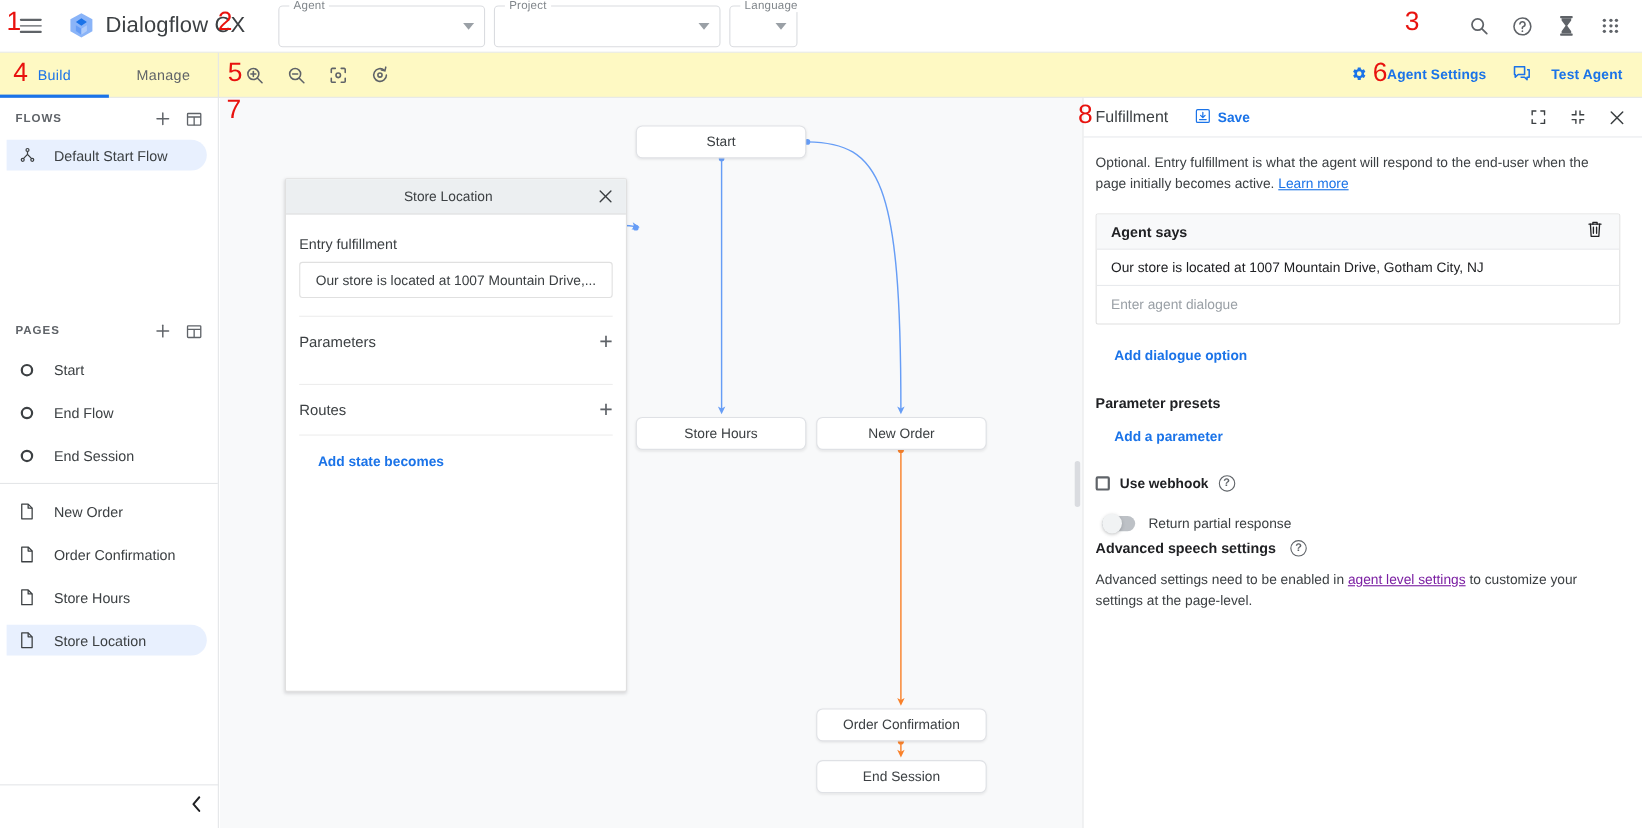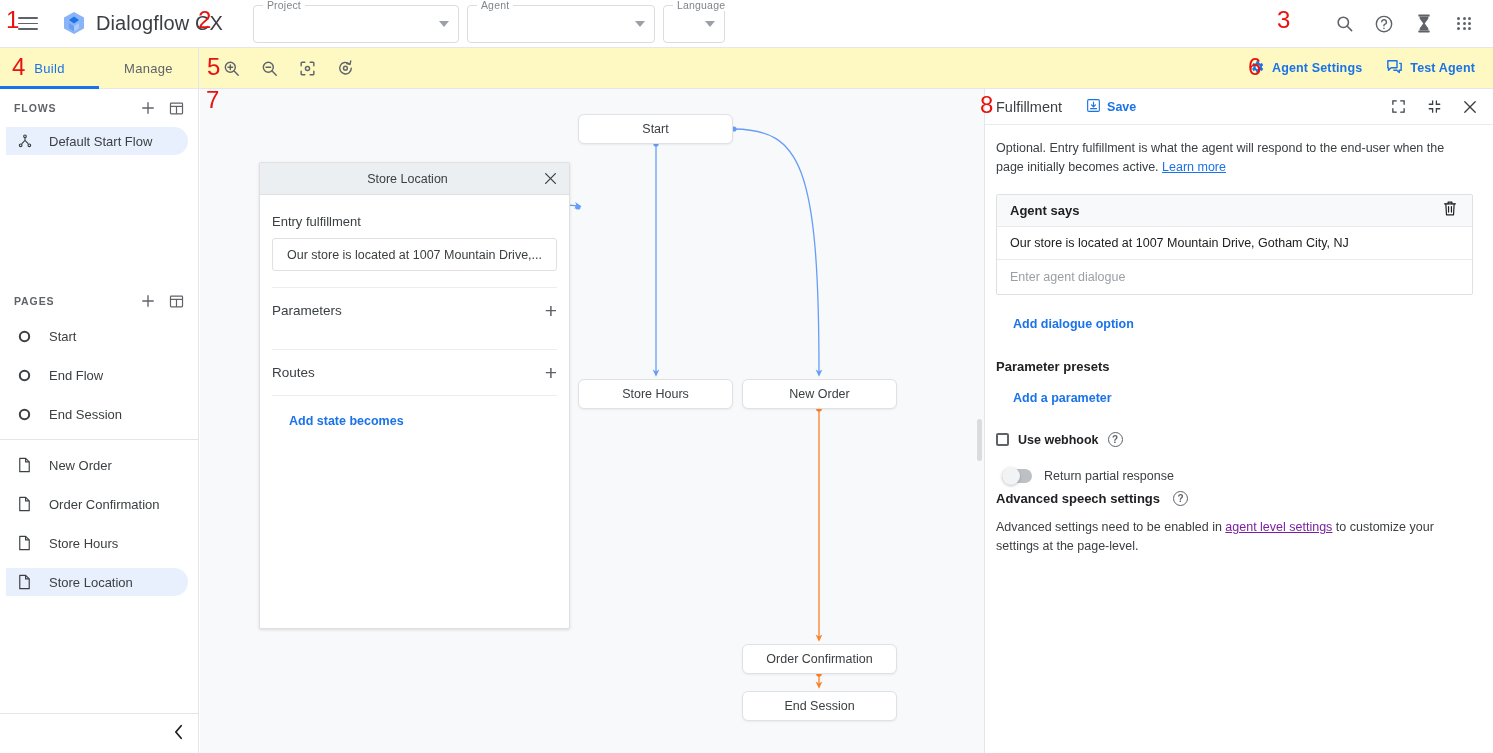--- a/index.html
+++ b/index.html
@@ -87,21 +87,21 @@
   }
   .tab.active { color: #1a73e8; }
   .tab.active::after {
     content:''; position: absolute; left: 0; right: 0; bottom: 0; height: 3px; background: #1a73e8;
   }
   .zoomtools { display: flex; align-items: center; gap: 17px; padding-left: 22px; }
   .zt { width: 21px; height: 21px; cursor: pointer; color: #5f6368; display:flex; align-items:center; justify-content:center;}
 
   .agentbtns { margin-left: auto; display: flex; align-items: center; gap: 24px; padding-right: 18px; }
   .abtn {
-    display: flex; align-items: center; gap: 7px; color: #1a73e8; font-size: 12.5px;
+    display: flex; align-items: center; gap: 18px; color: #1a73e8; font-size: 12.5px;
     font-weight: 700; letter-spacing: .15px; cursor: pointer; white-space: nowrap;
   }
 
   
   .sidebar {
     position: absolute; left: 0; top: 89px; width: 199px; height: 664px;
     background: #fff; border-right: 1px solid #e4e6e8;
   }
   .sec-head {
     display: flex; align-items: center; height: 38px; padding: 0 11px 0 14px;
@@ -239,27 +239,27 @@
           <path d="M12 1 L22 6.5 V17.5 L12 23 L2 17.5 V6.5 Z" fill="#8ab4f8"></path>
           <path d="M12 5.5 L17 9 L12 12.5 L7 9 Z" fill="#1a73e8"></path>
           <path d="M7 12 L12 15.2 L12 20.5 L7 17.2 Z" fill="#669df6"></path>
           <path d="M17 12 L12 15.2 L12 20.5 L17 17.2 Z" fill="#aecbfa"></path>
         </svg>
       </span>
       <div class="brand">Dialogflow CX</div>
     </div>
 
     <div class="selects">
+      <div class="outfield agent">
+        <span class="lab">Agent</span>
+        <span class="val"></span>
+        <span class="caret"></span>
+      </div>
       <div class="outfield project">
         <span class="lab">Project</span>
-        <span class="val"></span>
-        <span class="caret"></span>
-      </div>
-      <div class="outfield agent">
-        <span class="lab">Agent</span>
         <span class="val"></span>
         <span class="caret"></span>
       </div>
       <div class="outfield language">
         <span class="lab">Language</span>
         <span class="val"></span>
         <span class="caret"></span>
       </div>
     </div>
 

